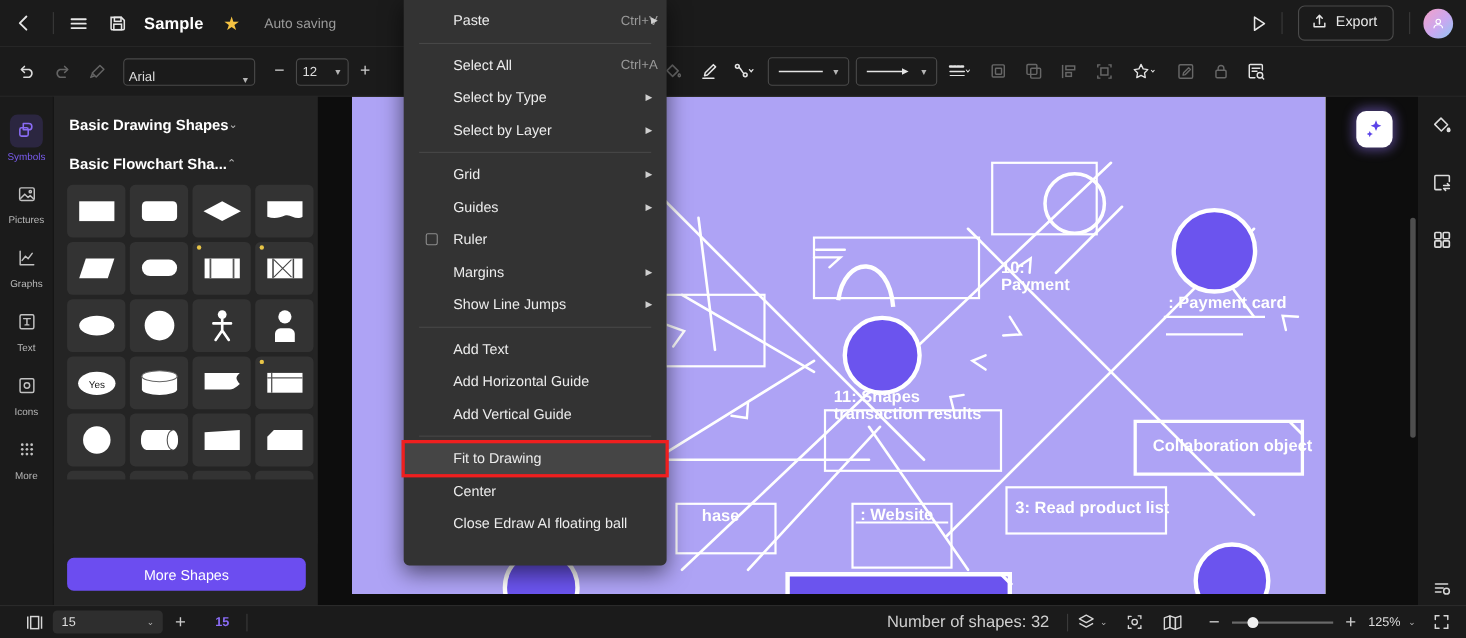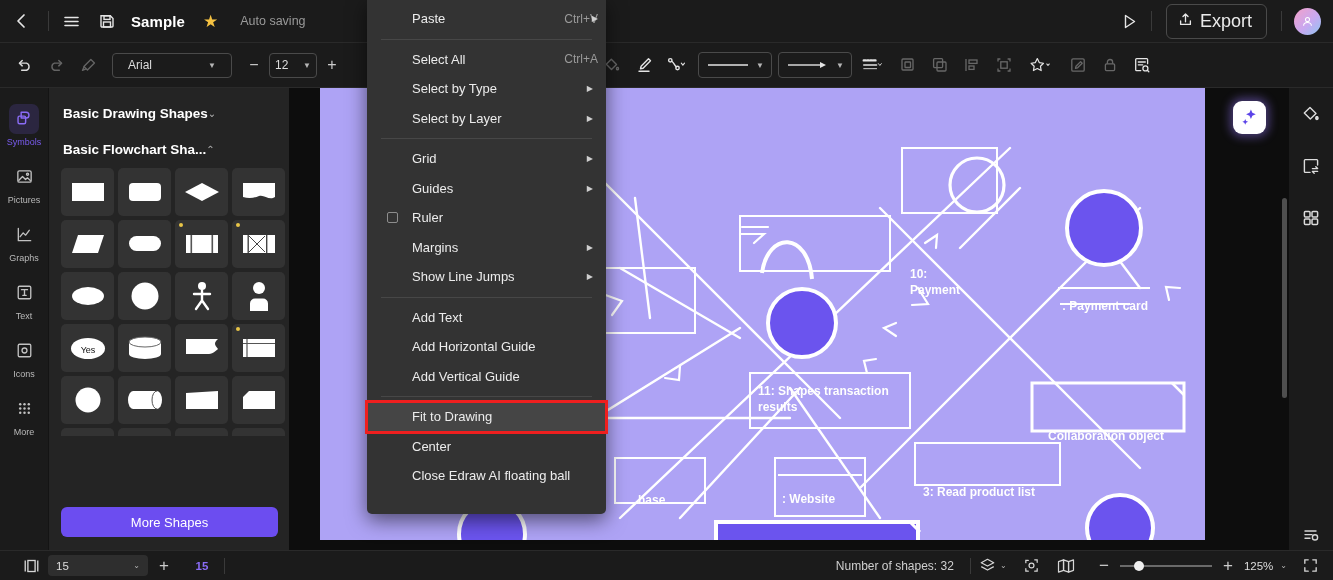--- a/index.html
+++ b/index.html
@@ -21,43 +21,43 @@
   }
   .hdr-back { width: 44px; height: 43px; display: flex; align-items: center; justify-content: center; cursor: pointer; }
   .hdr-sep { width: 1px; height: 20px; background: #3a3a3a; margin: 0 4px; }
   .hdr-btn { width: 36px; height: 43px; display: flex; align-items: center; justify-content: center; cursor: pointer; }
   .doc-title { font-size: 15px; font-weight: bold; color: #ffffff; margin-left: 6px; letter-spacing: .1px; }
   .star { margin-left: 18px; font-size: 17px; color: #f5c242; cursor: pointer; line-height: 1; }
   .autosave { margin-left: 22px; font-size: 12.5px; color: #9a9a9a; }
   .hdr-right { margin-left: auto; display: flex; align-items: center; padding-right: 12px; }
   .play-btn { width: 34px; height: 34px; display: flex; align-items: center; justify-content: center; cursor: pointer; }
   .export-btn {
-    display: flex; align-items: center; gap: 7px;
+    display: flex; gap: 7px;
     border: 1px solid #4a4a4a; border-radius: 6px;
-    padding: 6px 14px 6px 11px; font-size: 18px; color: #eaeaea; cursor: pointer;
+    padding: 6px 14px 6px 11px; font-size: 13px; color: #eaeaea; cursor: pointer;
     margin: 0 10px;
   }
   .avatar {
     width: 27px; height: 27px; border-radius: 50%;
     background: linear-gradient(135deg,#f4a0c8 0%, #c9a8f0 55%, #8fc6f2 100%);
     display: flex; align-items: center; justify-content: center; cursor: pointer; margin-left: 8px;
   }
 
   
   .toolbar {
     position: absolute; left: 0; top: 43px; width: 1333px; height: 45px;
     background: #1b1b1b; display: flex; align-items: center; padding-left: 8px;
     border-bottom: 1px solid #2a2a2a;
   }
   .tb-icon { width: 32px; height: 32px; display: flex; align-items: center; justify-content: center; cursor: pointer; border-radius: 4px; }
   .tb-icon.dim { opacity: .38; }
   .font-select {
-    display: flex; align-items: center; justify-content: space-between;
+    display: flex; align-items: flex-end; justify-content: space-between;
     width: 120px; height: 25px; border: 1px solid #4a4a4a; border-radius: 4px;
-    padding: 0 15px; font-size: 12px; color: #ddd; margin-left: 8px; cursor: pointer; gap: 33px;
+    padding: 0 4px; font-size: 12px; color: #ddd; margin-left: 8px; cursor: pointer; gap: 33px;
   }
   .size-group { display: flex; align-items: center; margin-left: 12px; }
   .size-btn { width: 20px; text-align: center; font-size: 16px; color: #ccc; cursor: pointer; user-select: none; }
   .size-box {
     display: flex; align-items: center; justify-content: space-between;
     width: 48px; height: 25px; border: 1px solid #4a4a4a; border-radius: 4px;
     padding: 0 5px; font-size: 12px; color: #ddd; margin: 0 5px; cursor: pointer;
   }
   .line-style-box, .arrow-style-box {
     display: flex; align-items: center; gap: 6px;
@@ -127,24 +127,23 @@
   .canvas-wrap {
     position: absolute; left: 289px; top: 88px; width: 1000px; height: 462px;
     background: #0d0d0d; overflow: hidden;
   }
   .page {
     position: absolute; left: 31px; top: 0; width: 885px; height: 452px;
     background: #ffffff; overflow: hidden;
   }
   .diagram { position: absolute; left: 0; top: 0; width: 885px; height: 452px; }
   .lbl {
-    position: absolute; color: #fff; font-size: 12px; font-weight: bold;
+    position: absolute; color: #fff; font-size: 15px; font-weight: bold;
     line-height: 16px; font-family: "Liberation Sans", sans-serif;
     text-shadow: 0 0 1px rgba(0,0,0,.05);
-    margin-top: 30px;
   }
   .v-scroll {
     position: absolute; right: 2px; top: 110px; width: 5px; height: 200px;
     background: #4e4e4e; border-radius: 3px;
   }
   .ai-ball {
     position: absolute; left: 1233px; top: 101px; width: 33px; height: 33px;
     border-radius: 9px; background: #fff;
     box-shadow: 0 0 10px 3px rgba(150,120,255,.45);
     display: flex; align-items: center; justify-content: center; cursor: pointer;
@@ -165,21 +164,21 @@
   }
   .st-icon { width: 34px; height: 30px; display: flex; align-items: center; justify-content: center; cursor: pointer; }
   .page-select {
     display: flex; align-items: center; justify-content: space-between;
     width: 100px; height: 21px; background: #2e2e2e; border-radius: 4px;
     padding: 0 8px; font-size: 11.5px; color: #ddd; cursor: pointer;
   }
   .st-plus { width: 32px; text-align: center; font-size: 17px; color: #ccc; cursor: pointer; user-select: none; }
   .st-pagenum { font-size: 11.5px; font-weight: bold; color: #8a6cf5; width: 44px; text-align: center; cursor: pointer; }
   .st-sep { width: 1px; height: 16px; background: #3a3a3a; }
-  .shapes-count { font-size: 12px; color: #cfcfcf; margin: 0 16px 0 20px; }
+  .shapes-count { font-size: 15px; color: #cfcfcf; margin: 0 16px 0 20px; }
   .zoom-grp { display: flex; align-items: center; gap: 7px; margin-left: 12px; }
   .zoom-track { width: 92px; height: 2px; background: #6a6a6a; position: relative; }
   .zoom-knob { position: absolute; left: 14px; top: -4px; width: 10px; height: 10px; border-radius: 50%; background: #f0f0f0; cursor: pointer; }
   .zoom-val { font-size: 11.5px; color: #ddd; }
 
   
   .ctxmenu {
     position: absolute; left: 367px; top: 0; width: 239px; height: 514px;
     background: #333333; border-radius: 0 0 5px 5px;
     box-shadow: 0 6px 20px rgba(0,0,0,.55); z-index: 50;

